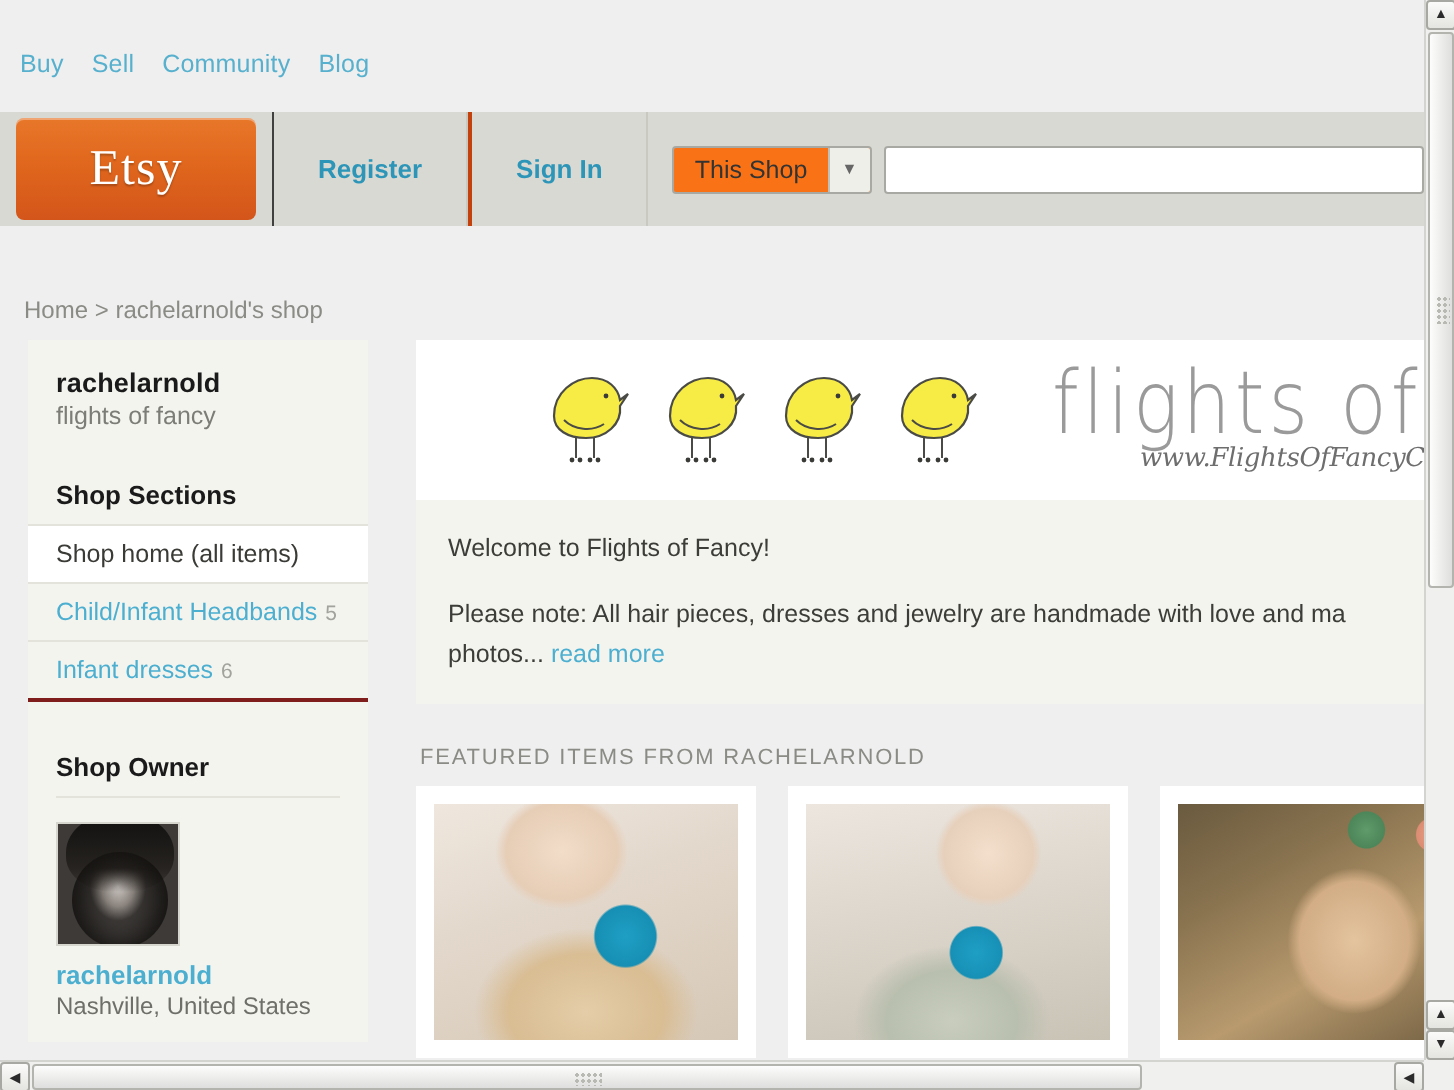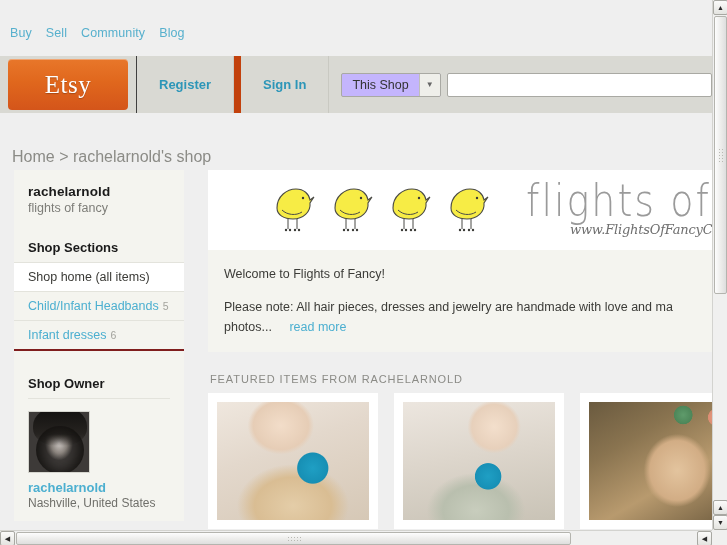--- a/index.html
+++ b/index.html
@@ -71,37 +71,37 @@
   }
   .hdr-btn {
     display: flex;
     align-items: center;
     justify-content: center;
     padding: 0 22px;
     color: #2d96b8;
     font-size: 13px;
     font-weight: bold;
     border-right: 1px solid #c9c9c2;
-    border-left: 7px solid #c2410c;
+    border-left: 2px solid #c2410c;
     cursor: pointer;
     white-space: nowrap;
   }
   #hdr-register { border-left: 1px solid #404040; margin-left: 8px; }
 
   #search-area {
     display: flex;
     align-items: center;
     padding-left: 12px;
     flex: 1;
   }
   #scope-select {
     display: flex;
     align-items: stretch;
     height: 24px;
-    background: #c4b5fd;
+    background: #f97316;
     border: 1px solid #a9a9a3;
     border-radius: 2px;
     overflow: hidden;
   }
   #scope-label {
     display: flex;
     align-items: center;
     padding: 0 10px;
     font-size: 12.5px;
     color: #333;
@@ -128,21 +128,21 @@
     font-size: 12.5px;
     padding: 0 6px;
     outline: none;
     font-family: "Liberation Sans", sans-serif;
     min-width: 0;
   }
 
   
   #breadcrumb {
     padding: 35px 0 0 12px;
-    font-size: 16px;
+    font-size: 12px;
     color: #8b8b86;
     height: 57px;
   }
   #breadcrumb a { color: #8b8b86; text-decoration: none; }
   #breadcrumb .sep { color: #8b8b86; }
 
   
   #columns {
     display: flex;
     padding: 0 0 0 14px;
@@ -286,21 +286,21 @@
     background: #f4f4ef;
     padding: 14px 16px 15px 16px;
     font-size: 12.5px;
     color: #3c3c38;
     line-height: 20px;
     white-space: nowrap;
     overflow: hidden;
   }
   #welcome p { margin: 0; }
   #welcome .gap { height: 13px; }
-  #welcome a { color: #4cafd0; text-decoration: none; margin-left: 14px; }
+  #welcome a { color: #4cafd0; text-decoration: none; }
 
   #featured-label {
     margin: 21px 0 8px 2px;
     font-size: 11px;
     color: #8b8b86;
     letter-spacing: 0.9px;
   }
   #featured-row {
     display: flex;
     gap: 16px;

